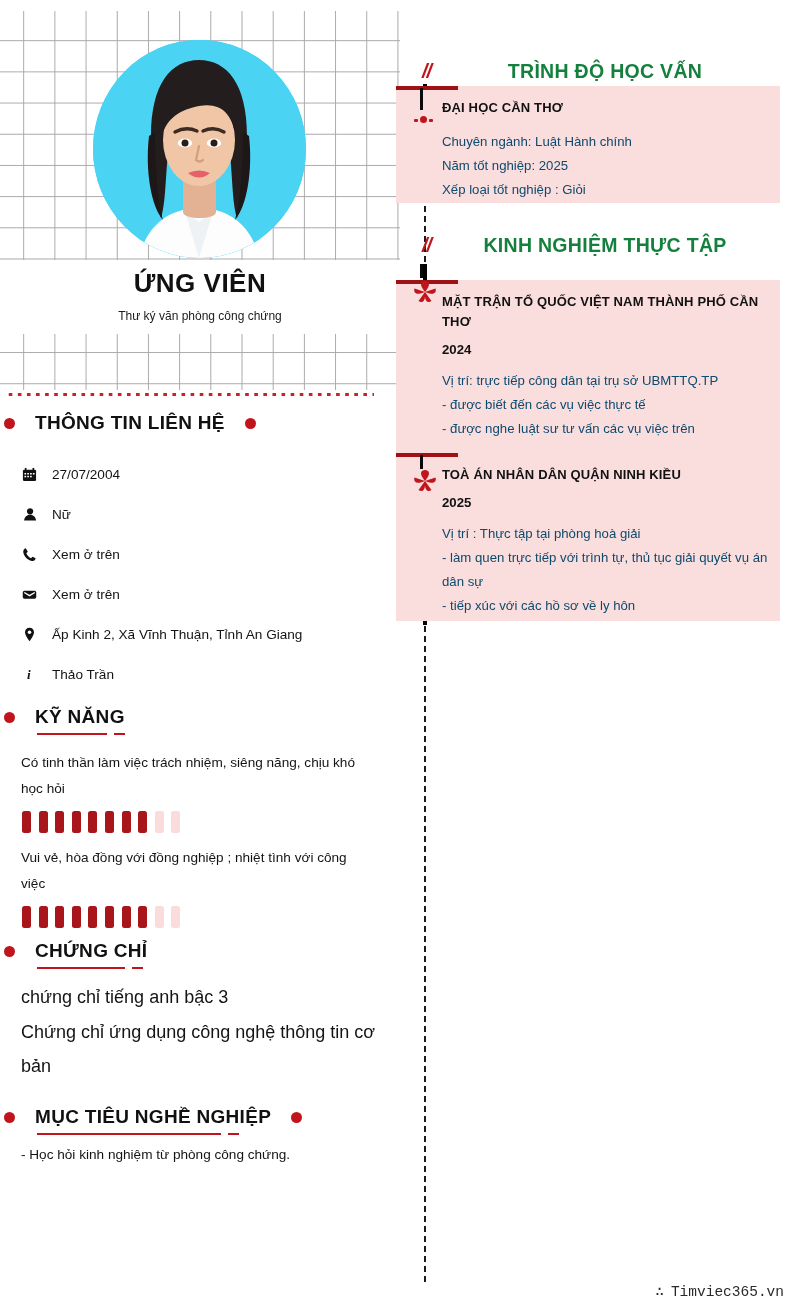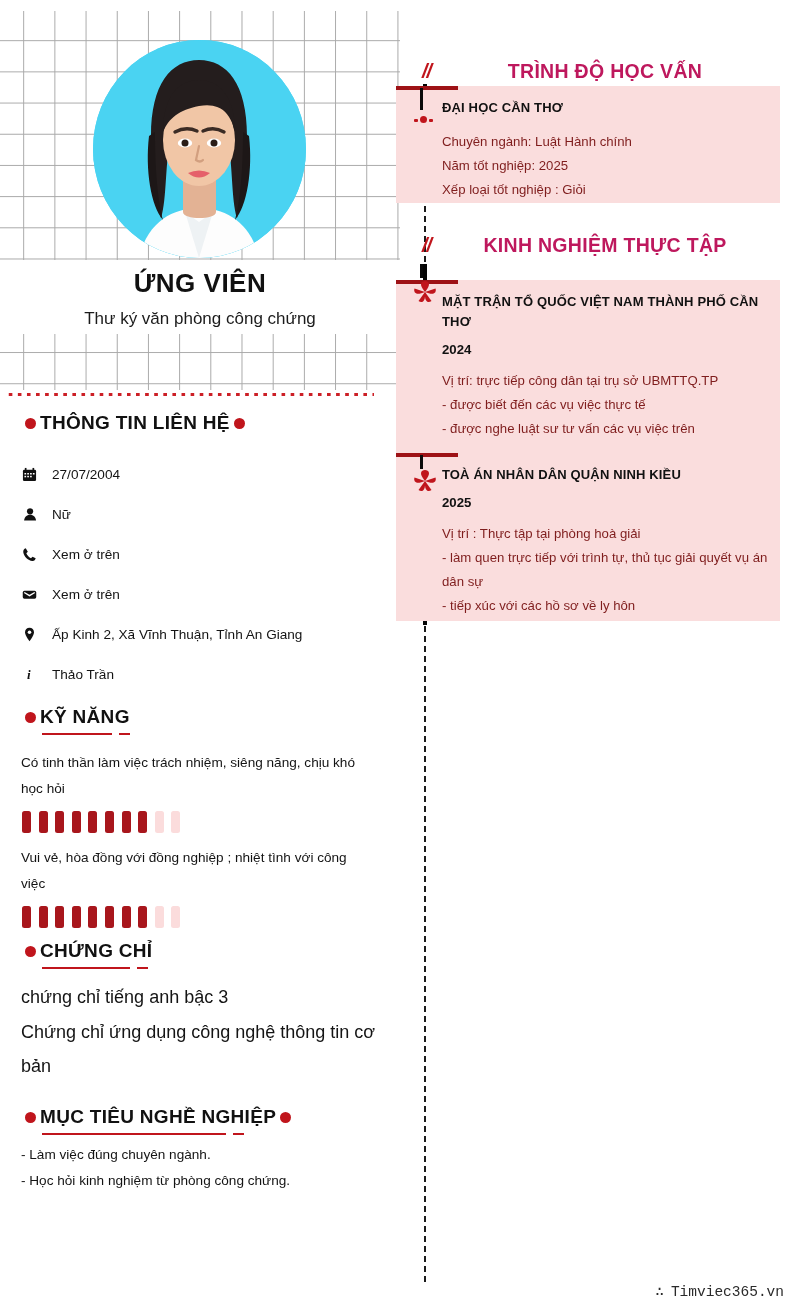--- a/index.html
+++ b/index.html
@@ -36,34 +36,34 @@
   .photo-svg { display:block; width:100%; height:100%; }
 
   
   .cand-name {
     position: absolute; left: 0; top: 268px; width: 400px;
     text-align: center; font-size: 26px; font-weight: 700;
     letter-spacing: .5px; color: #111;
   }
   .cand-role {
     position: absolute; left: 0; top: 309px; width: 400px;
-    text-align: center; font-size: 17px; color: #1b1b1b;
+    text-align: center; font-size: 12px; color: #1b1b1b;
   }
 
   
   .dot-divider {
     position: absolute; left: 6px; top: 392px; width: 368px; height: 5px;
     background-image: radial-gradient(circle, #cc1f26 1.7px, transparent 1.9px);
     background-size: 9.1px 5px; background-repeat: repeat-x;
   }
 
   
   .left-col { position: absolute; left: 0; top: 412px; width: 400px; }
 
-  .sec-head { display:flex; align-items:center; gap:4px; padding-left: 25px; margin-bottom: 4px; }
+  .sec-head { display:flex; align-items:center; gap:20px; padding-left: 4px; margin-bottom: 4px; }
   .bullet { width: 11px; height: 11px; border-radius: 50%; background:#c0151c; flex: none; }
   .sec-title {
     font-size: 19px; font-weight: 700; color:#111; letter-spacing:.3px;
     position: relative; white-space: nowrap;
   }
   .sec-title.ul::after {
     content:""; position:absolute; left:2px; bottom:-7px; width: 78%; height:2.5px; background:#c0151c;
   }
   .sec-title.ul::before {
     content:""; position:absolute; left: calc(78% + 9px); bottom:-7px; width: 11px; height:2.5px; background:#c0151c;
@@ -100,31 +100,31 @@
   }
   .tl-solid { position:absolute; left: 27px; width: 4px; background:#050505; }
 
   .rsec-head {
     position:absolute; left:0; width: 404px; height: 34px;
     display:flex; align-items:center;
   }
   .slashes { position:absolute; left: 26px; font-size: 20px; font-weight:700; color:#c0151c;
              font-style: italic; letter-spacing:-1px; }
   .rsec-title { width:404px; text-align:center; padding-left: 14px;
-                font-size: 19.5px; font-weight: 700; color:#be185d; letter-spacing:.3px; }
+                font-size: 19.5px; font-weight: 700; color:#15803d; letter-spacing:.3px; }
 
   .card {
     position: absolute; left: 0; width: 384px; background:#fadddd;
   }
   .card-topbar { position:absolute; left:0; top:0; width: 62px; height: 4px; background:#9e1216; }
   .card-inner { padding: 12px 0 14px 46px; }
   .card-org { font-size: 13px; font-weight: 700; color:#111; line-height: 1.55; letter-spacing:.15px; }
   .card-year { font-size: 13.2px; font-weight:700; color:#111; margin-top: 10px; }
   .card-body { margin-top: 12px; }
-  .card-line { font-size: 13.2px; color:#7f1d1d; line-height: 1.82; }
+  .card-line { font-size: 13.2px; color:#0c4a6e; line-height: 1.82; }
 
   .marker-tick { position:absolute; left: 24px; width: 3px; height: 22px; background:#0a0a0a; }
   .dot-marker { position:absolute; left: 18px; width: 16px; height: 8px; }
   .dot-marker i { position:absolute; top:2.5px; width:4px; height:3px; background:#c0151c; border-radius:1px; }
   .dot-marker i.m { left:6px; width:7px; height:7px; border-radius:50%; top:0; }
   .dot-marker i.l { left:0; }
   .dot-marker i.r { left:15px; }
 
   .flower { position:absolute; left: 14px; width: 30px; height: 30px; }
 
@@ -297,21 +297,20 @@
       <div class="cert-line">chứng chỉ tiếng anh bậc 3</div>
       <div class="cert-line">Chứng chỉ ứng dụng công nghệ thông tin cơ bản</div>
     </div>
 
     <div class="sec-head" style="margin-top:22px">
       <span class="bullet"></span>
       <span class="sec-title ul">MỤC TIÊU NGHỀ NGHIỆP</span>
       <span class="bullet"></span>
     </div>
     <div class="goals">
-      <div class="goal-line">- Làm việc đúng chuyên ngành.</div>
       <div class="goal-line">- Học hỏi kinh nghiệm từ phòng công chứng.</div>
     </div>
   </div>
 
   <div class="right-col">
 
     <div class="timeline"></div>
     <div class="tl-solid" style="top:84px;height:118px"></div>
     <div class="tl-solid" style="top:264px;height:165px"></div>
     <div class="tl-solid" style="top:455px;height:170px"></div>

